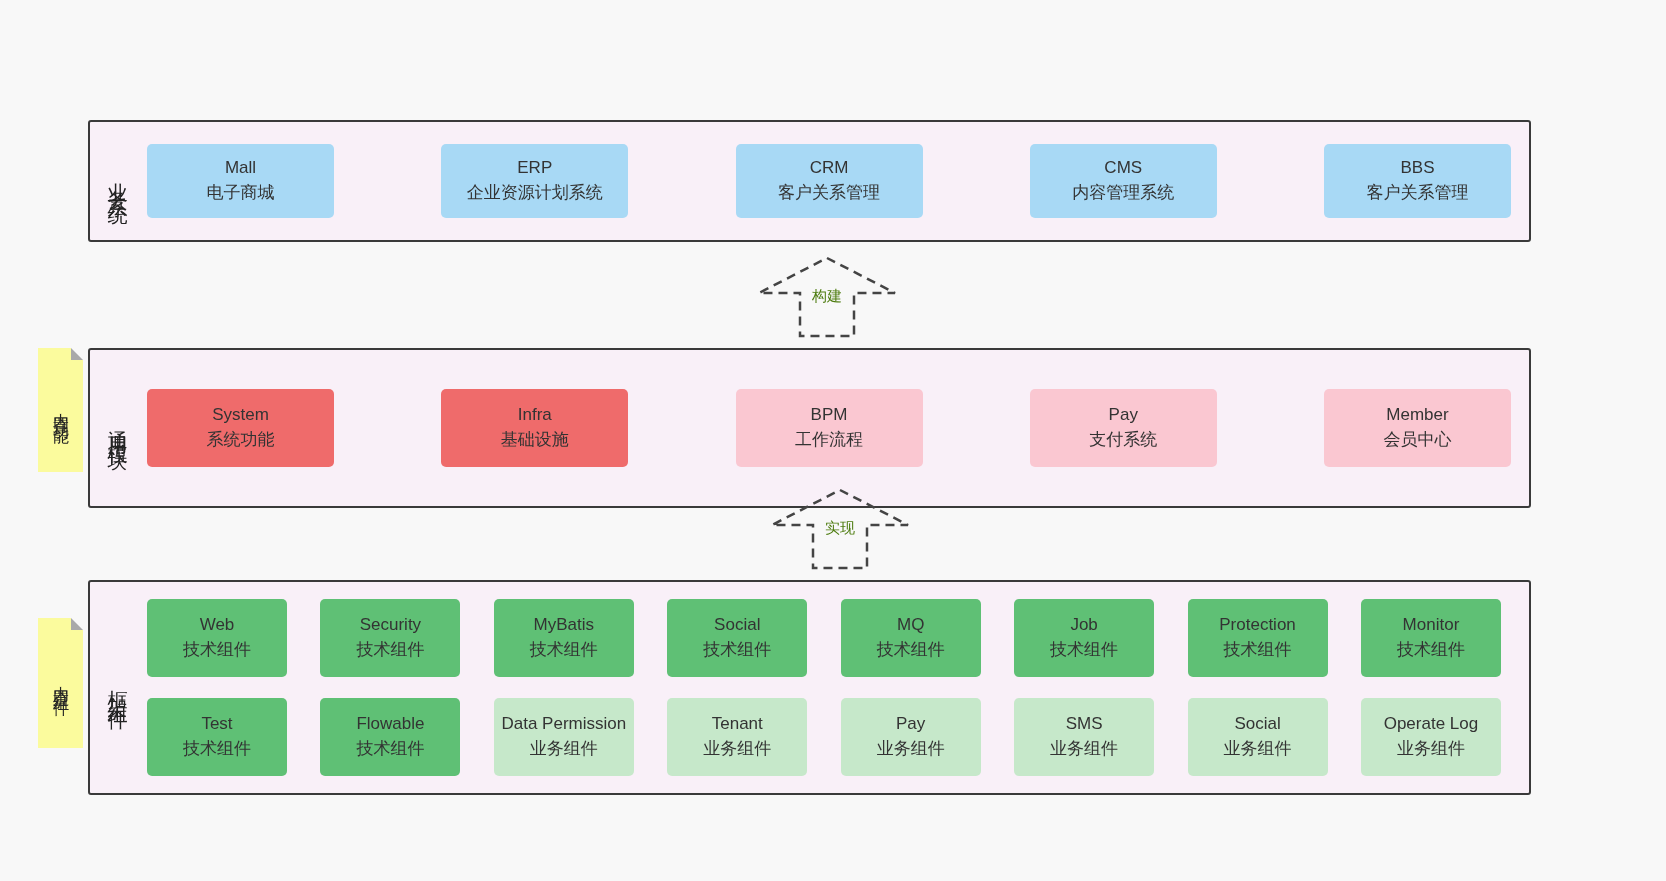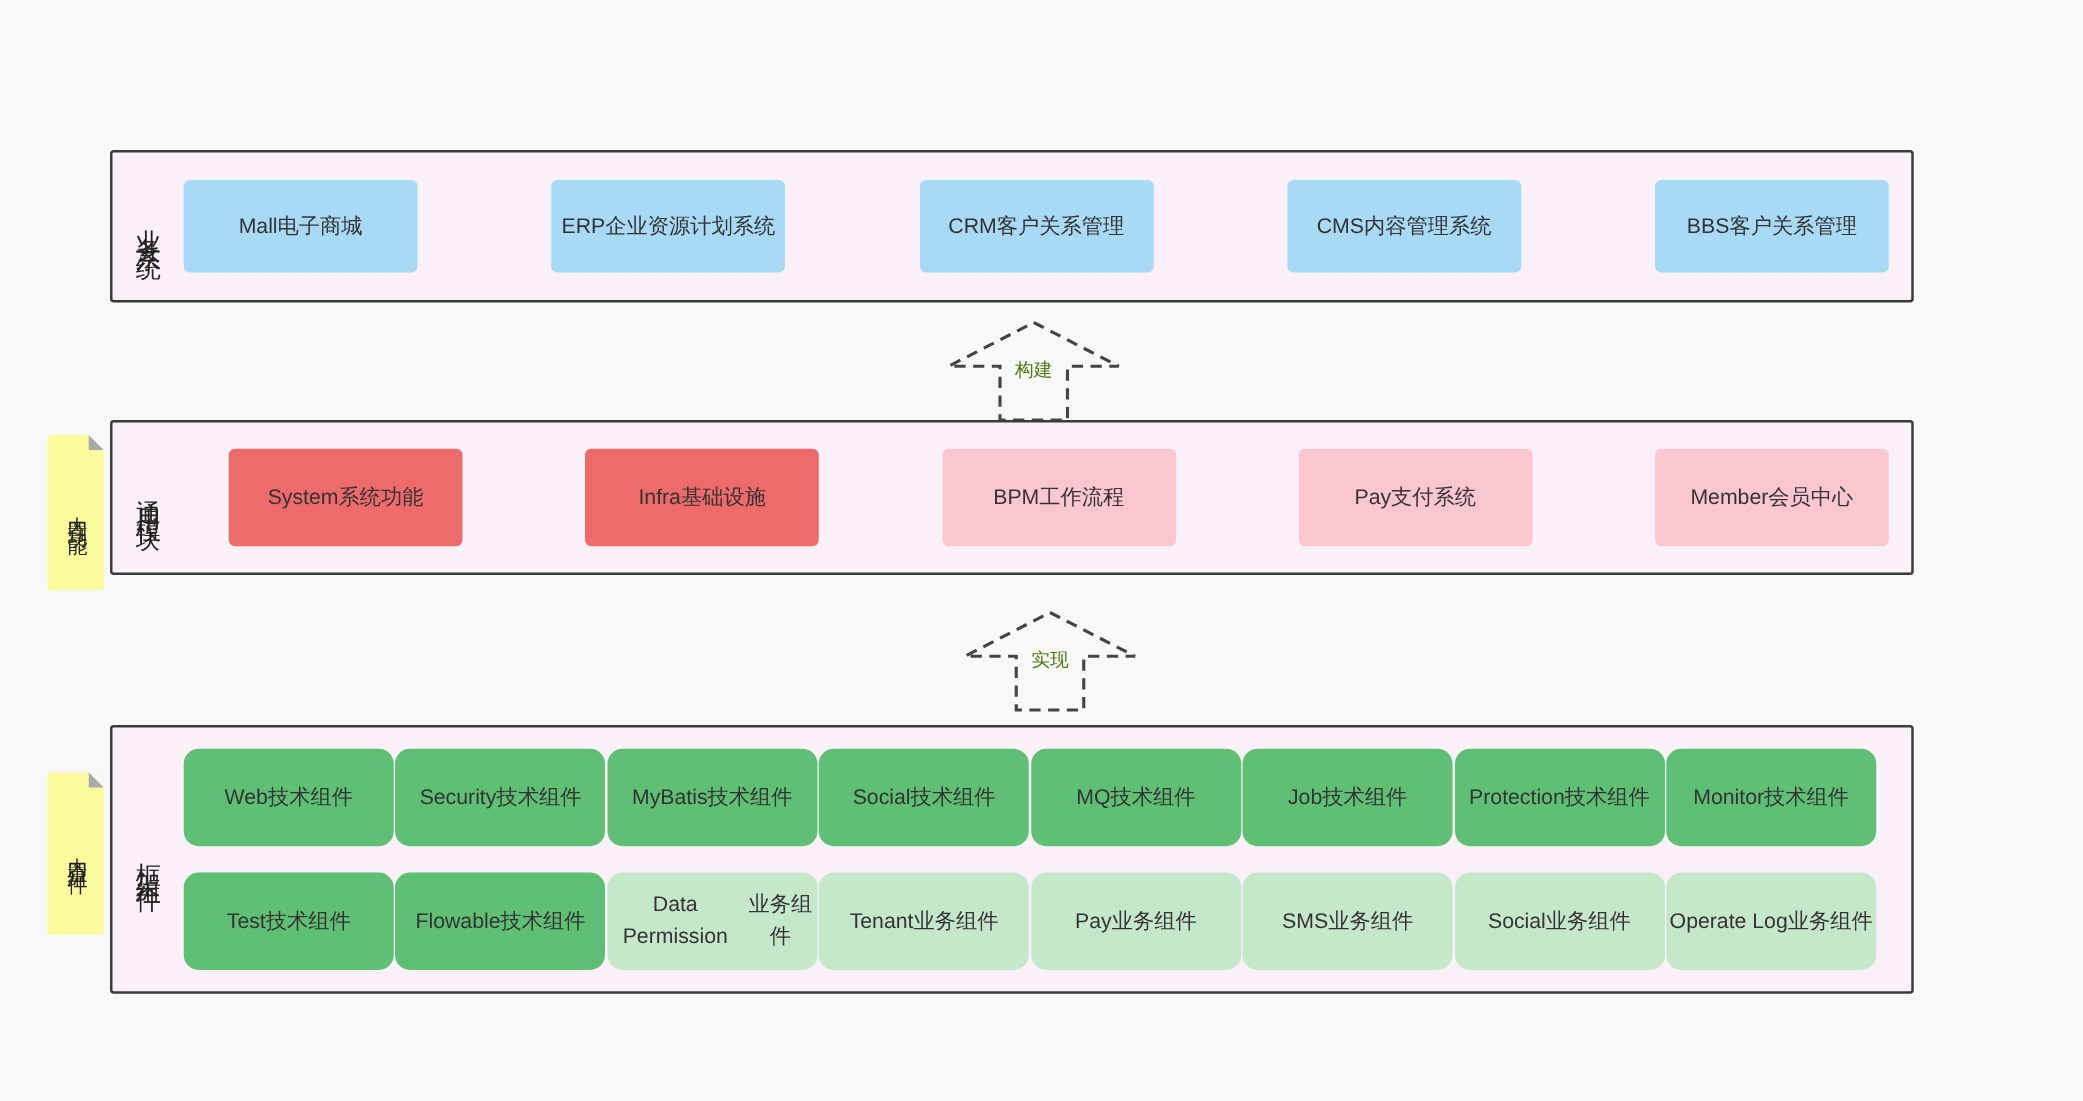--- a/index.html
+++ b/index.html
@@ -12,42 +12,42 @@
     color:#333;
   }
   .band {
     position:absolute; left:88px; width:1443px;
     background:var(--band_bg,#f9f0f8);
     border:2px solid var(--border,#3a3a3a);
     border-radius:3px;
     display:flex; align-items:center;
   }
   #band-business { top:120px; height:122px; }
-  #band-modules  { top:336px; height:124px;gap:36px; }
+  #band-modules  { top:348px; height:160px; }
   #band-components { top:580px; height:215px; flex-direction:row; }
   .band-label {
     flex:none; width:57px;
     display:flex; align-items:center; justify-content:center;
     writing-mode:vertical-rl; text-orientation:upright;
     font-size:20px; letter-spacing:7px; color:#222;
   }
   .boxes {
     flex:1; display:flex; justify-content:space-between;
     align-items:center; padding-right:18px;
   }
   .rows { flex:1; display:flex; flex-direction:column; gap:21px; padding-right:28px; }
   .rows .boxes { padding-right:0; }
   .box {
     width:187px; height:74px;
     border-radius:5px;
-    display:flex; align-items:center; justify-content:center;
-    text-align:center; font-size:17px; line-height:1.45;
+    display:flex; flex-direction:column; align-items:center; justify-content:center;
+    text-align:left; font-size:17px; line-height:1.45;
   }
   #band-modules .box { height:78px; }
-  #band-components .box { width:168px; height:78px;border-radius:12px; }
+  #band-components .box { width:140px; height:78px; }
   .v-blue { background:var(--blue,#a8d9f5); }
   .v-red { background:var(--red,#ef6b6b); }
   .v-pink { background:var(--pink,#fac7d1); }
   .v-green { background:var(--green,#5fc075); }
   .v-lightgreen { background:var(--lightgreen,#c6e8ca); }
   .sticky {
     position:absolute; left:38px; width:45px;
     background:var(--sticky,#fbfb9d);
     display:flex; align-items:center; justify-content:center;
     writing-mode:vertical-rl; text-orientation:upright;

